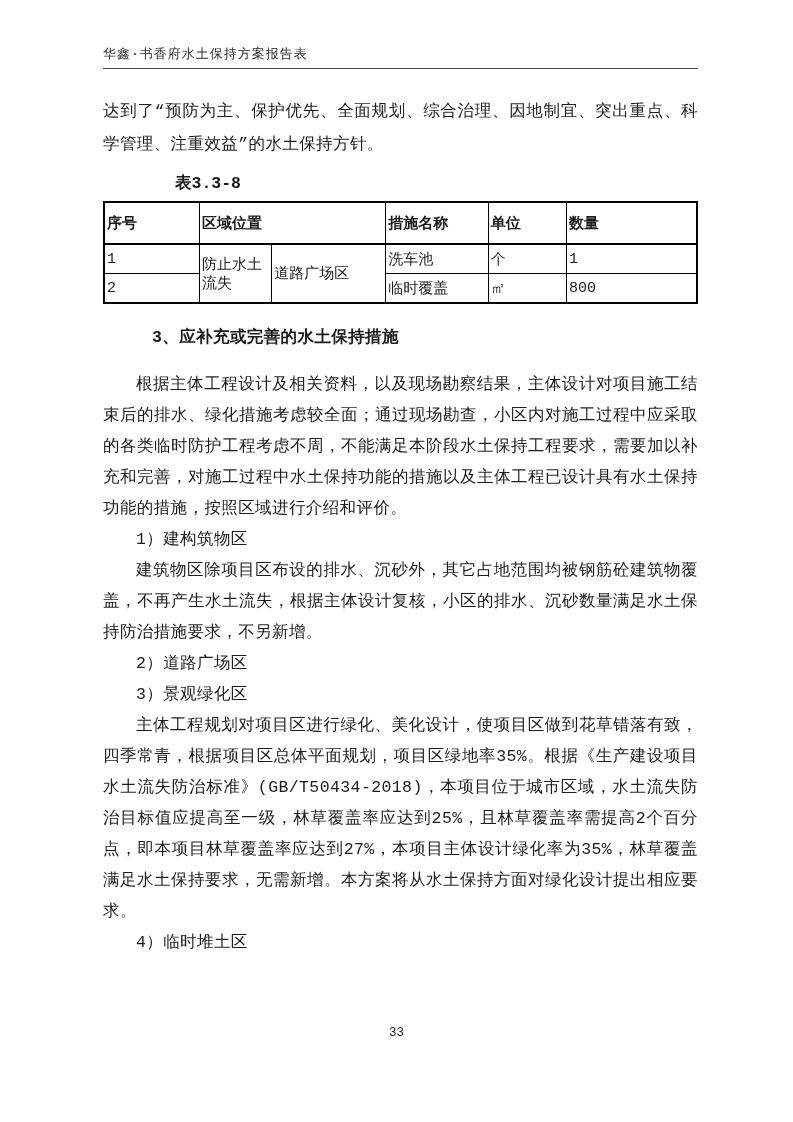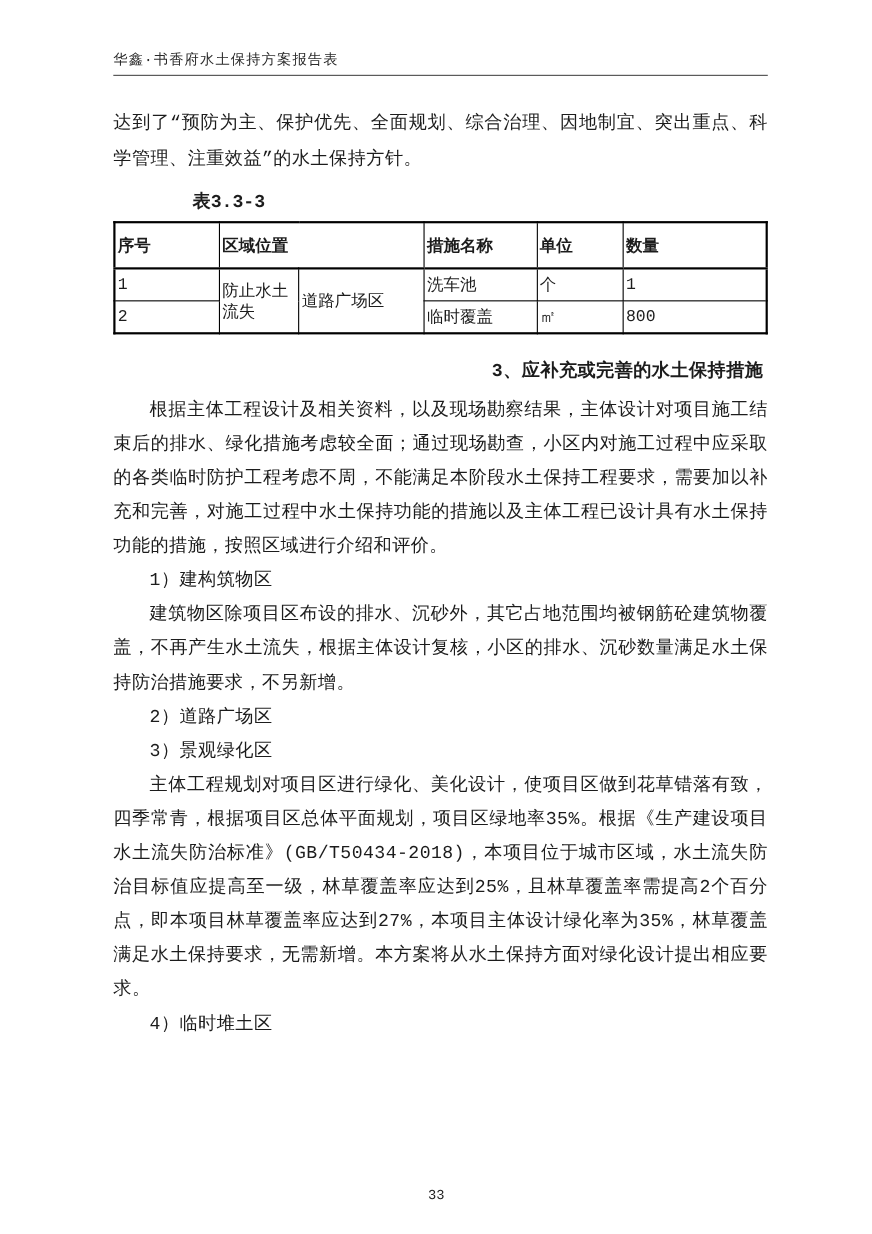--- a/index.html
+++ b/index.html
@@ -68,59 +68,58 @@
   table.measures tbody td { height: 28px; }
   col.c-no    { width: 16.1%; }
   col.c-area1 { width: 12.2%; }
   col.c-area2 { width: 19.2%; }
   col.c-meas  { width: 17.3%; }
   col.c-unit  { width: 13.2%; }
   col.c-qty   { width: 22.0%; }
   
   .section { margin-top: 18px; }
   .section-heading {
-    margin: 4px;
+    margin: 16px;
     font-size: 16.5px;
     font-weight: bold;
     line-height: 31px;
     text-indent: 2em;
     letter-spacing: 0.4px;
-    text-align: right;
   }
   .para, .subhead {
     margin: 0;
     font-size: 16.5px;
     line-height: 31px;
     text-align: justify;
     text-indent: 2em;
     letter-spacing: 0.4px;
   }
   .subhead { text-align: left; }
   
   .page-number {
     position: absolute;
     left: 0; right: 0;
-    top: 1080px;
+    top: 1026px;
     text-align: center;
     font-size: 12.5px;
     color: #222;
   }
 </style>
 </head>
 <body>
 
 <div class="page">
   <div class="content">
 
     <div class="running-header">华鑫·书香府水土保持方案报告表</div>
 
     <p class="intro-para">达到了“预防为主、保护优先、全面规划、综合治理、因地制宜、突出重点、科学管理、注重效益”的水土保持方针。</p>
 
     <div class="table-caption">
-      <span class="cap-label">表3.3-3</span>
+      <span class="cap-label">表3.3-8</span>
     </div>
 
     <table class="measures">
       <colgroup>
         <col class="c-no">
           <col class="c-area1">
           <col class="c-area2">
         <col class="c-meas">
           <col class="c-unit">
           <col class="c-qty">

